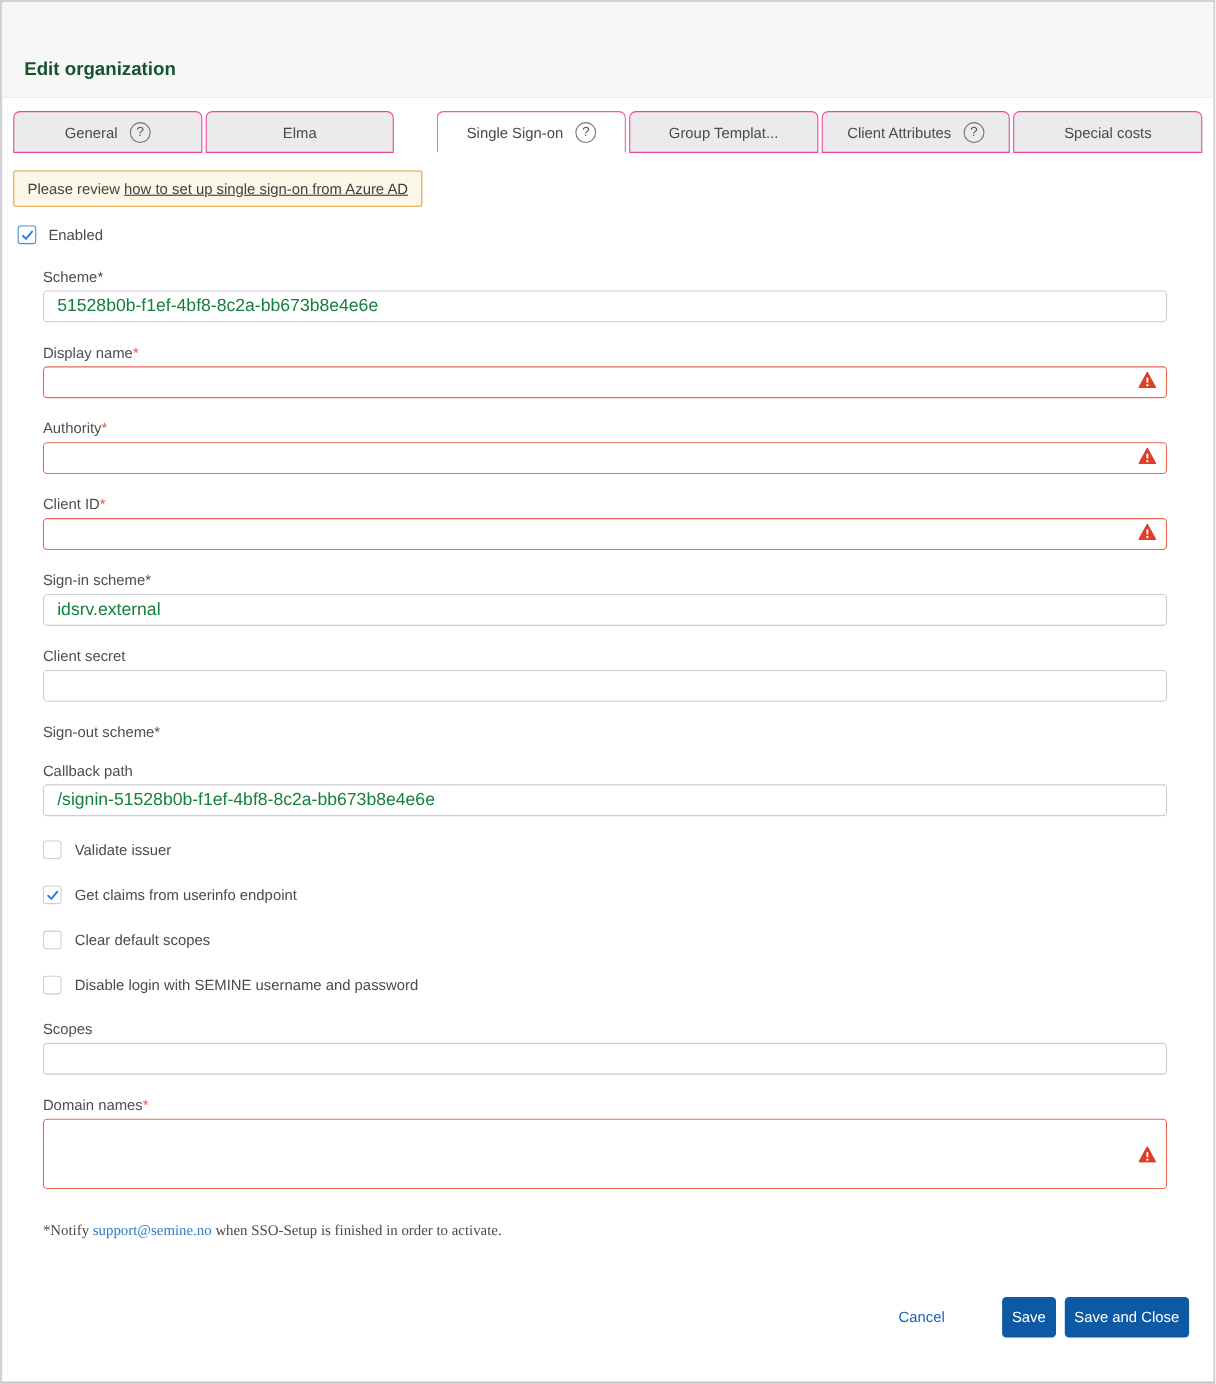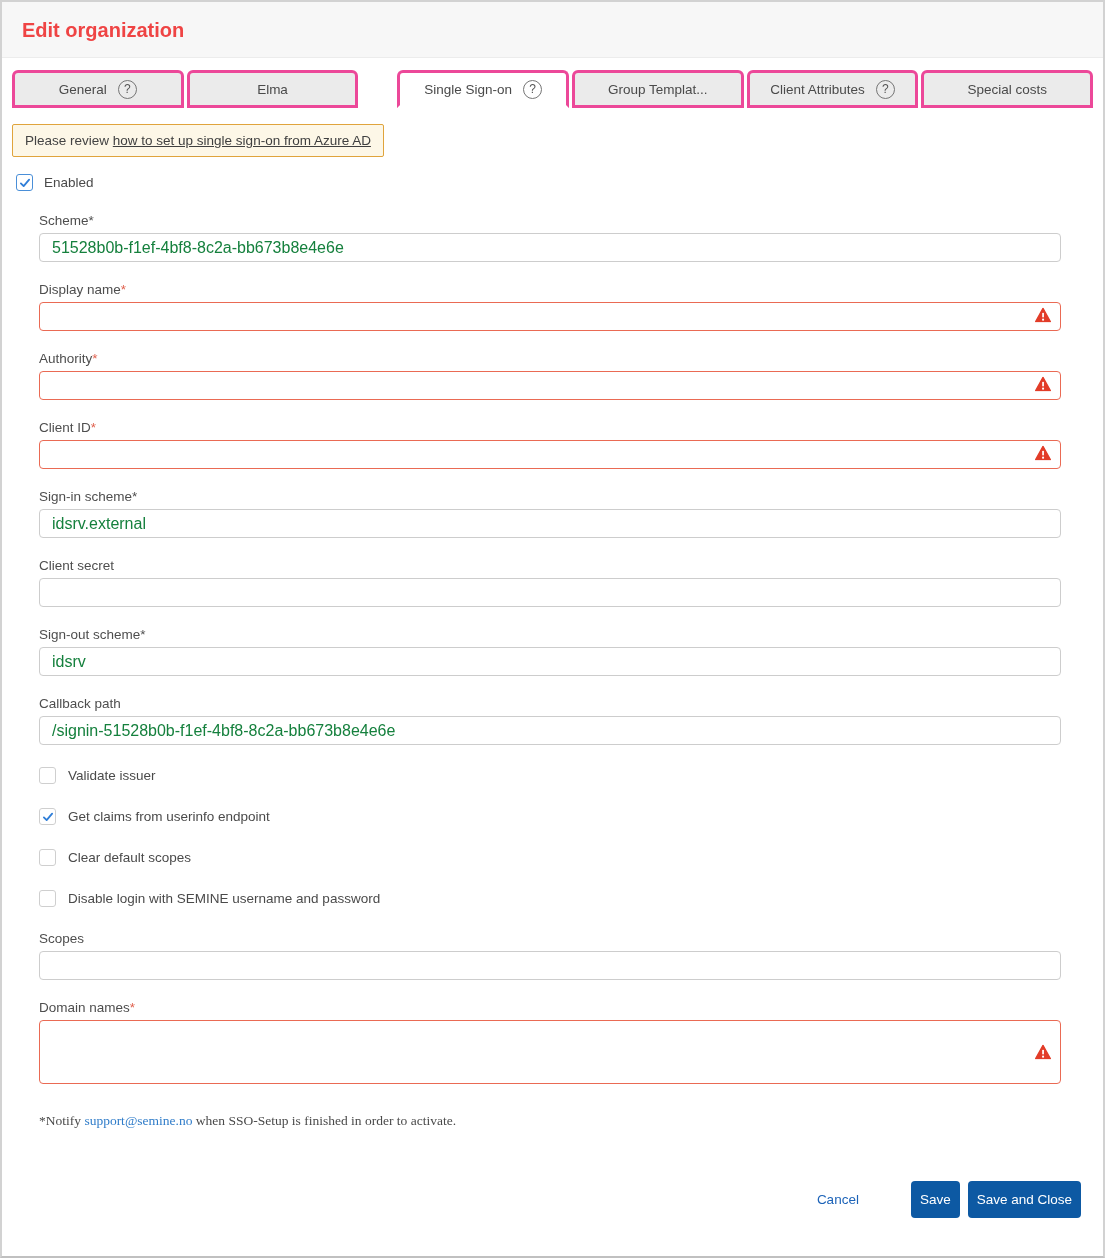--- a/index.html
+++ b/index.html
@@ -7,27 +7,27 @@
   body { font-family: "Liberation Sans", sans-serif; }
 
   .dialog {
     width:1105px; height:1258px;
     border:2px solid #d2d2d2; border-bottom-color:#c0c0c0;
     background:#fff; overflow:hidden; position:relative;
   }
 
   
   .header { background:#f7f7f7; padding:17px 20px 15px; border-bottom:1px solid #ececec; }
-  .title { font-size:20px; font-weight:700; color:#ef4444; }
+  .title { font-size:17px; font-weight:700; color:#14532d;margin-top:34px; }
 
   
   .tabbar { display:flex; gap:3px; margin:12px 10px 0; }
   .tab {
     flex:1; height:38px; display:flex; align-items:center; justify-content:center;
-    background:#ebebeb; border:3px solid #ec4899; border-radius:6px 6px 0 0;
+    background:#ebebeb; border:1px solid #ec4899; border-radius:6px 6px 0 0;
     font-size:13.5px; color:#4a4a4a; cursor:pointer; white-space:nowrap; overflow:hidden;
   }
   .tab.active { background:#fff; border-bottom-color:#ffffff;margin-left:36px; }
   .help-icon {
     display:none; width:19px; height:19px; border:1px solid #757575; border-radius:50%;
     align-items:center; justify-content:center; font-size:12px; color:#555;
     margin-left:11px; flex:none;
   }
   .help-icon.show { display:inline-flex; }
 
@@ -186,23 +186,20 @@
 
       <div class="field">
         <div class="field-label"><span>Client secret</span><span class="req"></span></div>
         <div class="input-wrap">
           <input class="txt" type="text" value="" style="">
         </div>
       </div>
 
       <div class="field">
         <div class="field-label"><span>Sign-out scheme</span><span class="req">*</span></div>
-        <div class="input-wrap">
-          <input class="txt" type="text" value="idsrv" style="">
-        </div>
       </div>
 
       <div class="field">
         <div class="field-label"><span>Callback path</span><span class="req"></span></div>
         <div class="input-wrap">
           <input class="txt" type="text" value="/signin-51528b0b-f1ef-4bf8-8c2a-bb673b8e4e6e" style="">
         </div>
       </div>
 
     </div>

